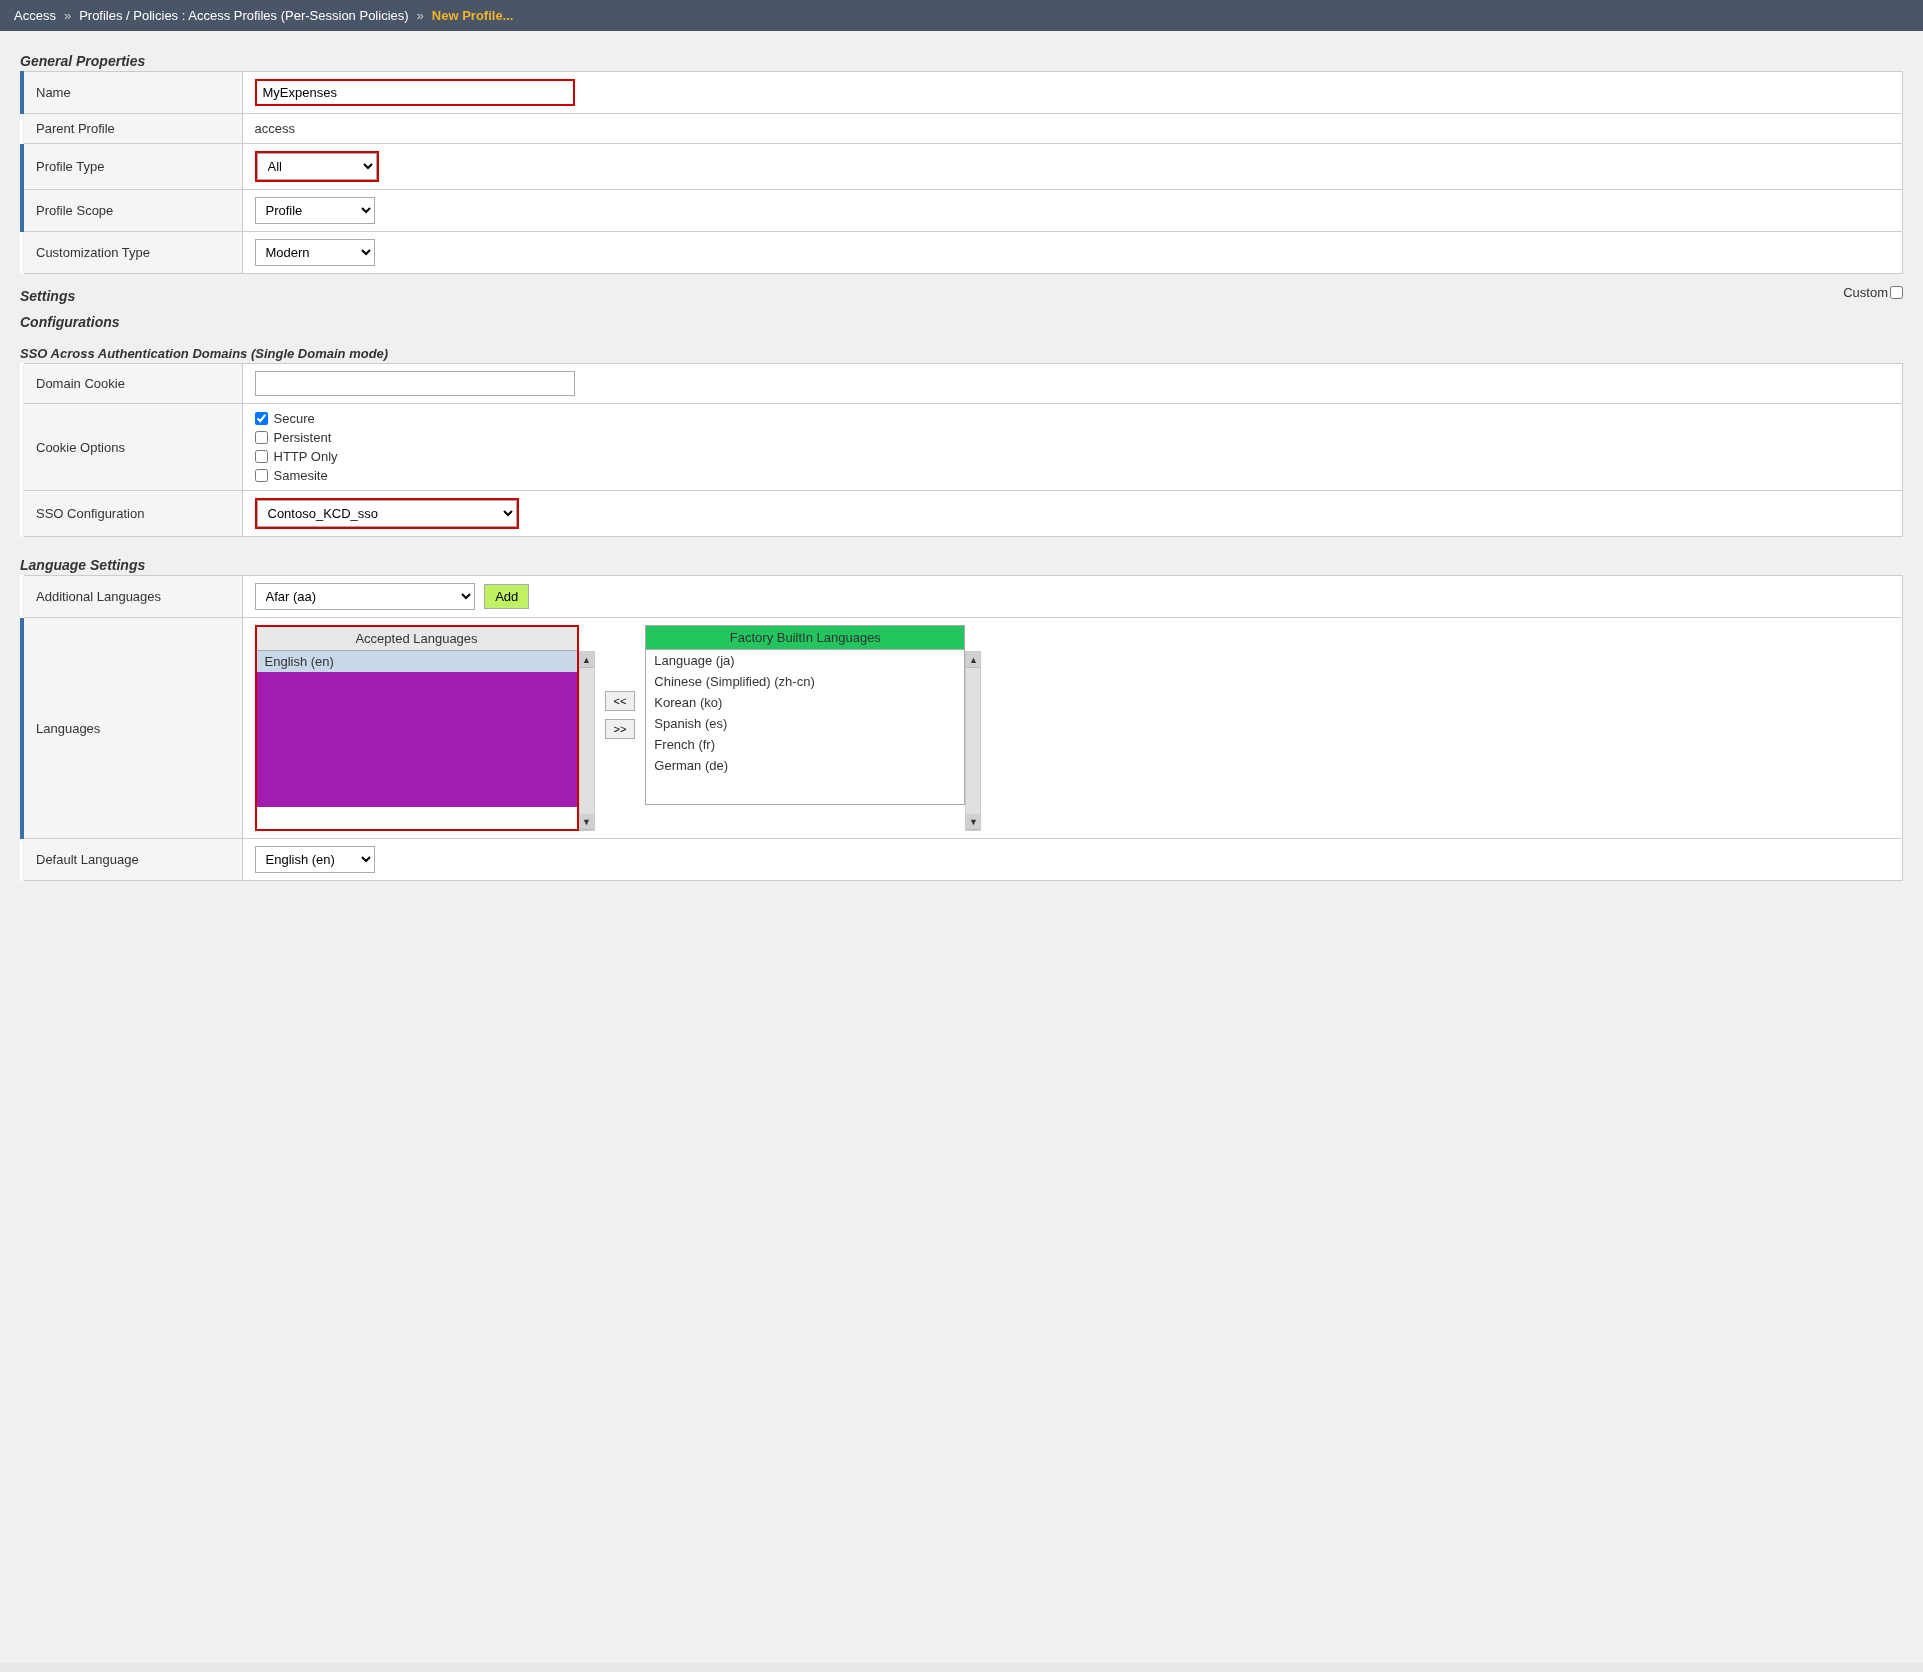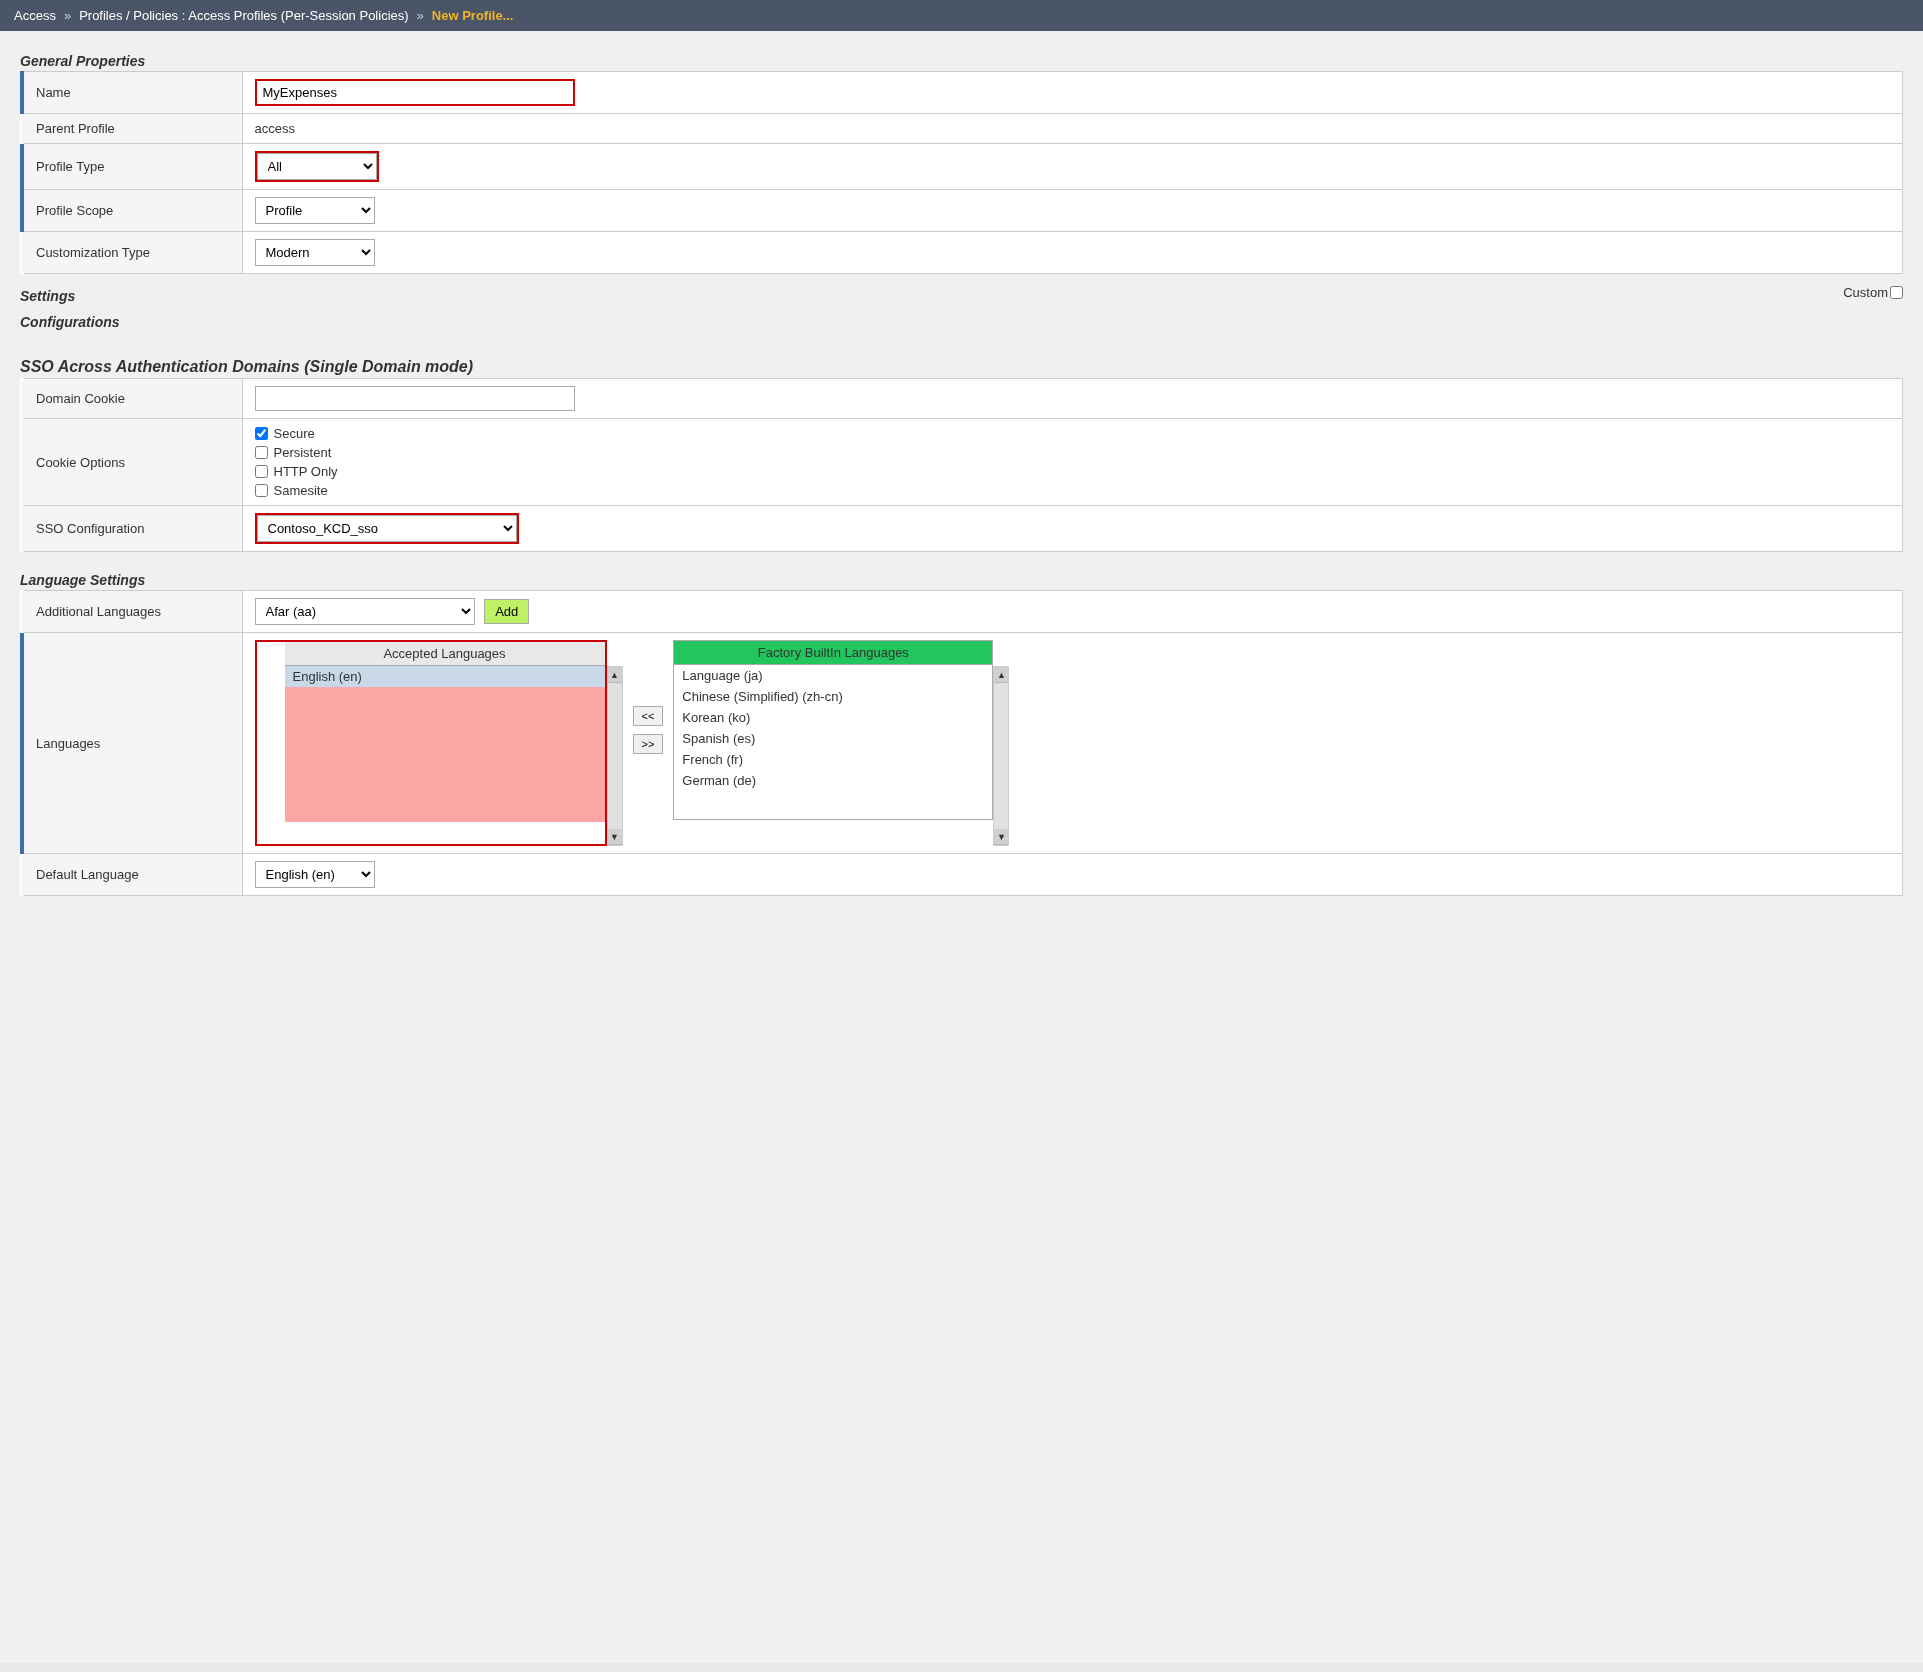--- a/index.html
+++ b/index.html
@@ -98,26 +98,25 @@
     }
 
     
     .lang-lists-container {
       display: flex;
       gap: 0;
       align-items: flex-start;
     }
     .lang-list-box {
       border: 1px solid #aaa;
-      background: #fca5a5;
+      background: #a21caf;
       width: 320px;
       height: 180px;
       overflow-y: auto;
       font-size: 13px;
-      margin-left: 28px;
     }
     .lang-list-box .list-header {
       background: #e8e8e8;
       text-align: center;
       padding: 4px;
       font-size: 13px;
       border-bottom: 1px solid #aaa;
     }
     .lang-list-item {
       padding: 3px 8px;
@@ -275,21 +274,21 @@
     <div class="custom-checkbox-row">
       <span>Custom</span>
       <input type="checkbox" style="">
     </div>
   </div>
 
   <div class="section-title-bar">
     <span>Configurations</span>
   </div>
 
-  <div class="section-title-bar" style="font-size:16px; font-weight:bold; margin-top:20px;">
+  <div class="section-title-bar" style="font-size:13px; font-weight:bold; margin-top:8px;">
     <span>SSO Across Authentication Domains (Single Domain mode)</span>
   </div>
 
   <table class="form-table">
 
     <tbody>
         <tr>
       <td class="label-cell">Domain Cookie</td>
       <td class="value-cell">
         <input type="text" style="width: 320px;" value="">

